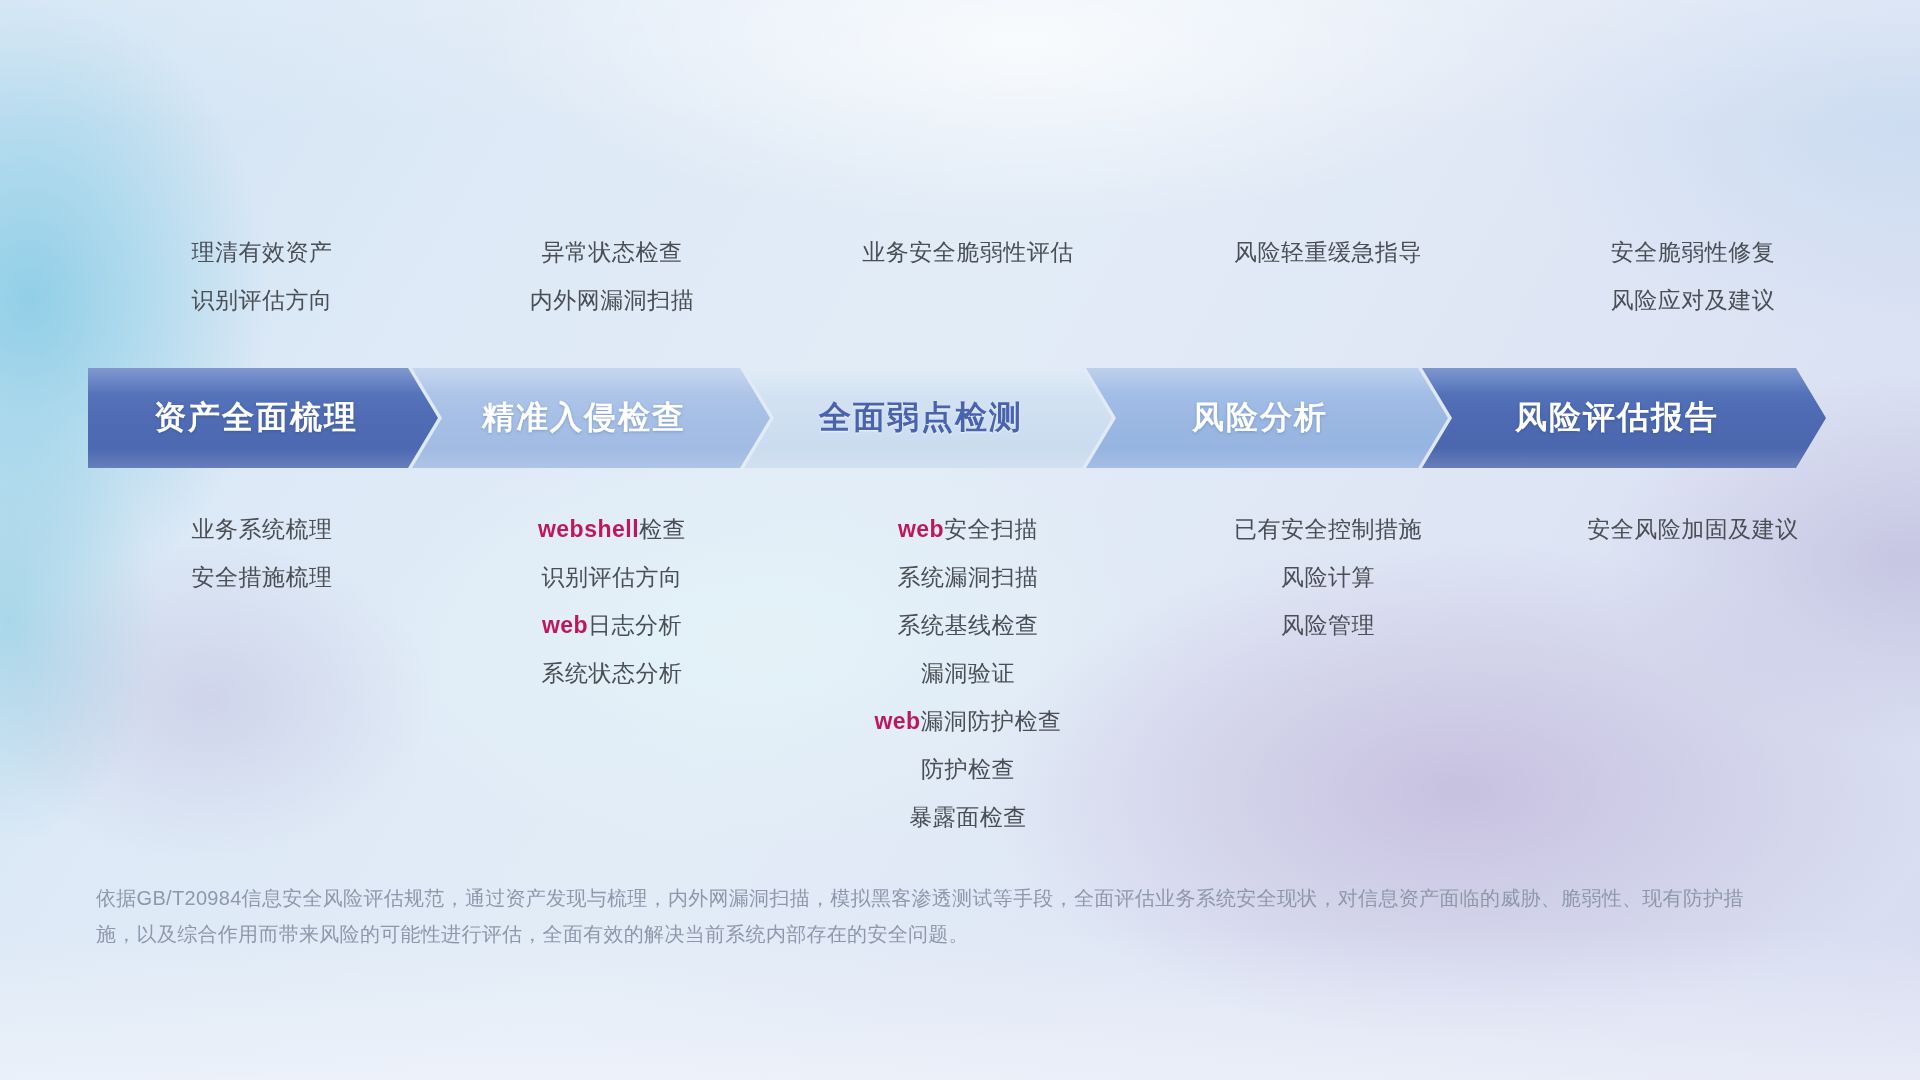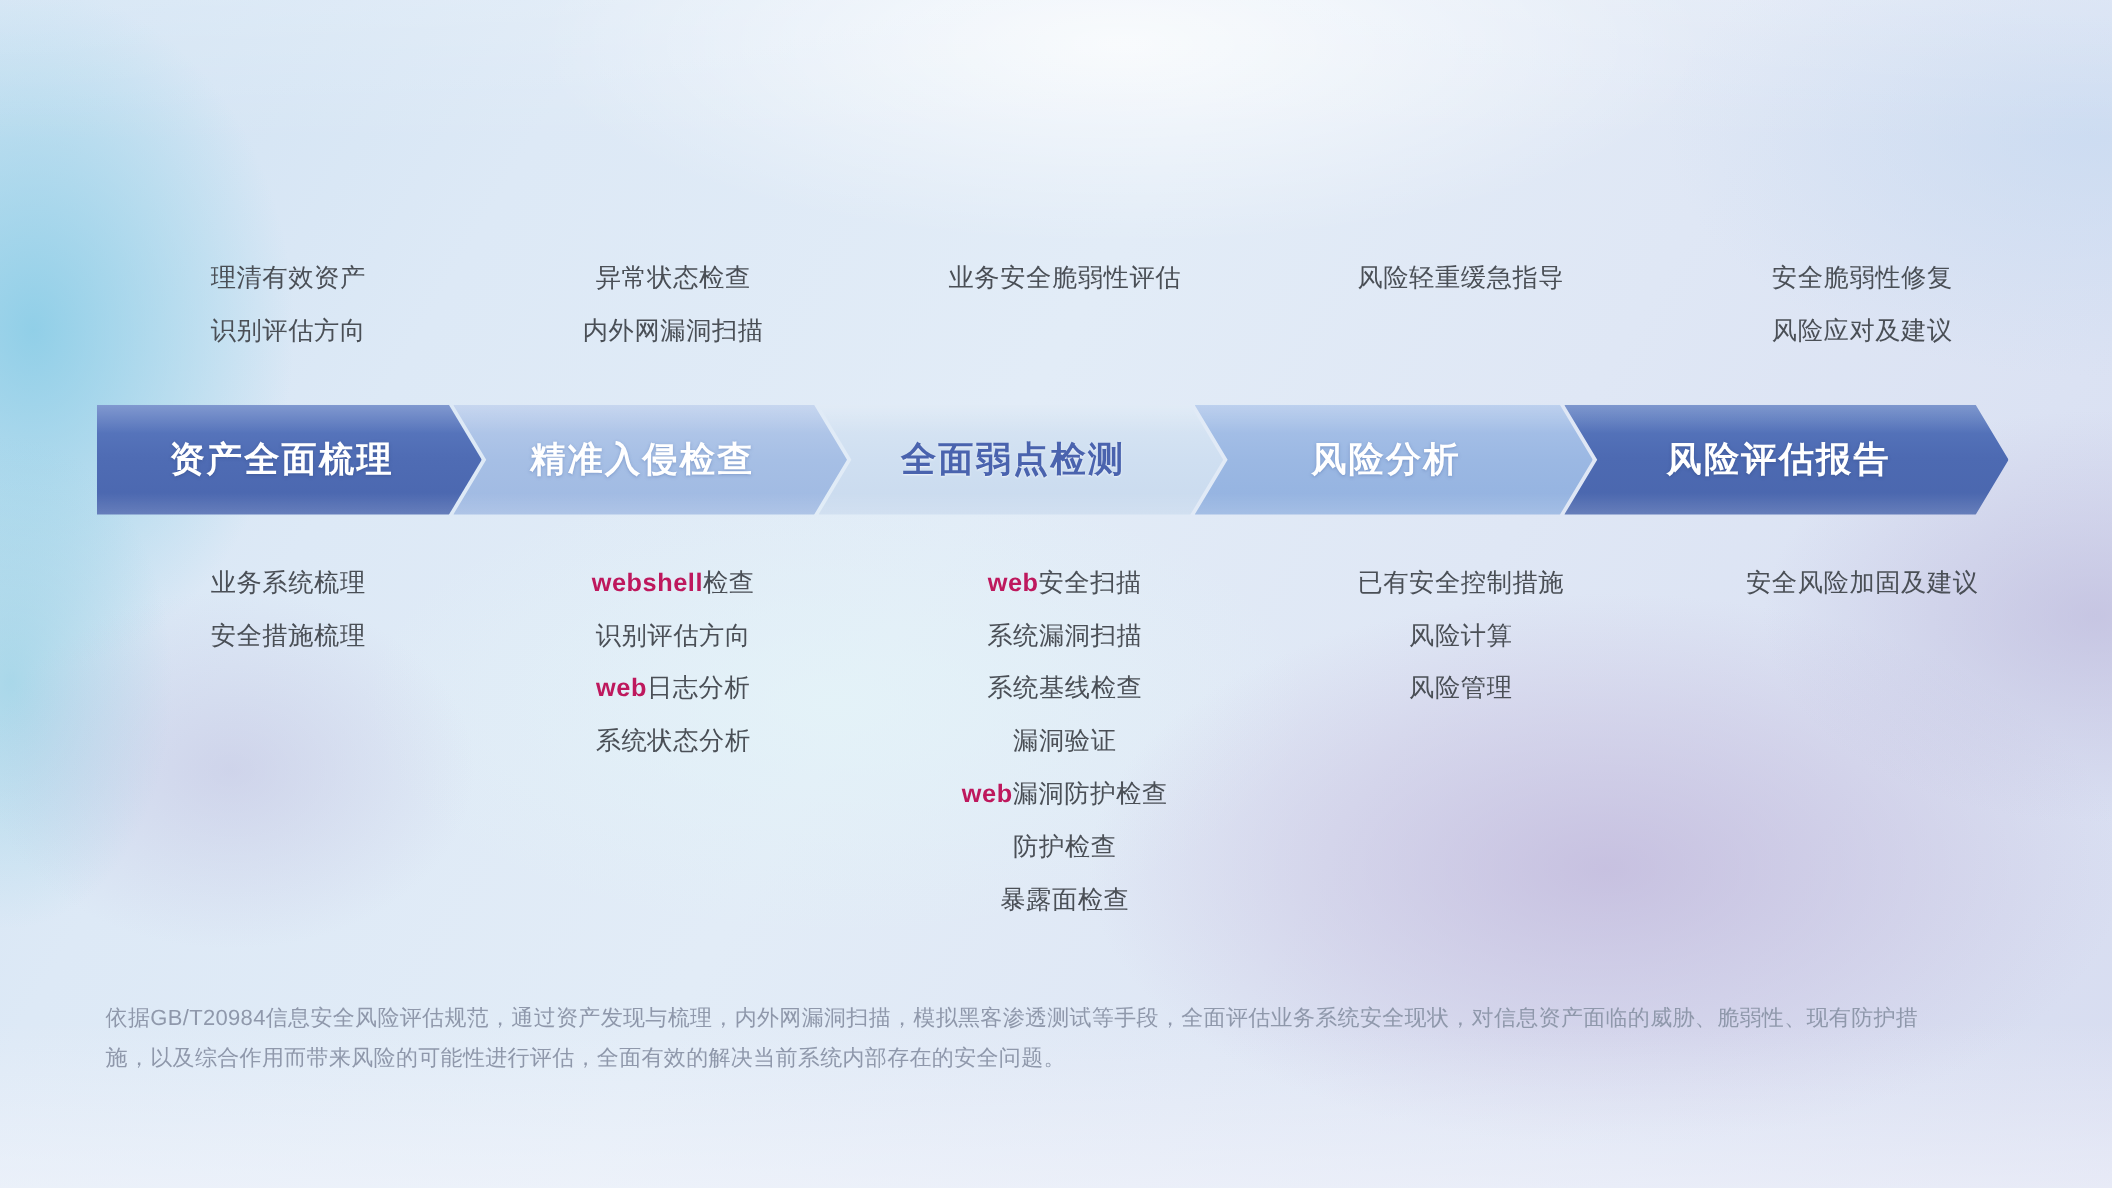--- a/index.html
+++ b/index.html
@@ -106,21 +106,21 @@
     content:""; position:absolute; inset:0;
     background:
       linear-gradient(180deg, rgba(255,255,255,.22) 0%, rgba(255,255,255,0) 26%),
       linear-gradient(180deg, rgba(255,255,255,0) 80%, rgba(255,255,255,.16) 100%);
     pointer-events:none;
   }
 
   
   .footer {
     position:absolute;
-    left:96px; top:908px; width:1660px;
+    left:96px; top:880px; width:1660px;
     font-size:20px; line-height:36px;
     color:#8f98ab;
     letter-spacing:.3px;
   }
 </style>
 </head>
 <body>
 
 <div class="bg bg-base"></div>
 <div class="bg bg-blue-r"></div>

